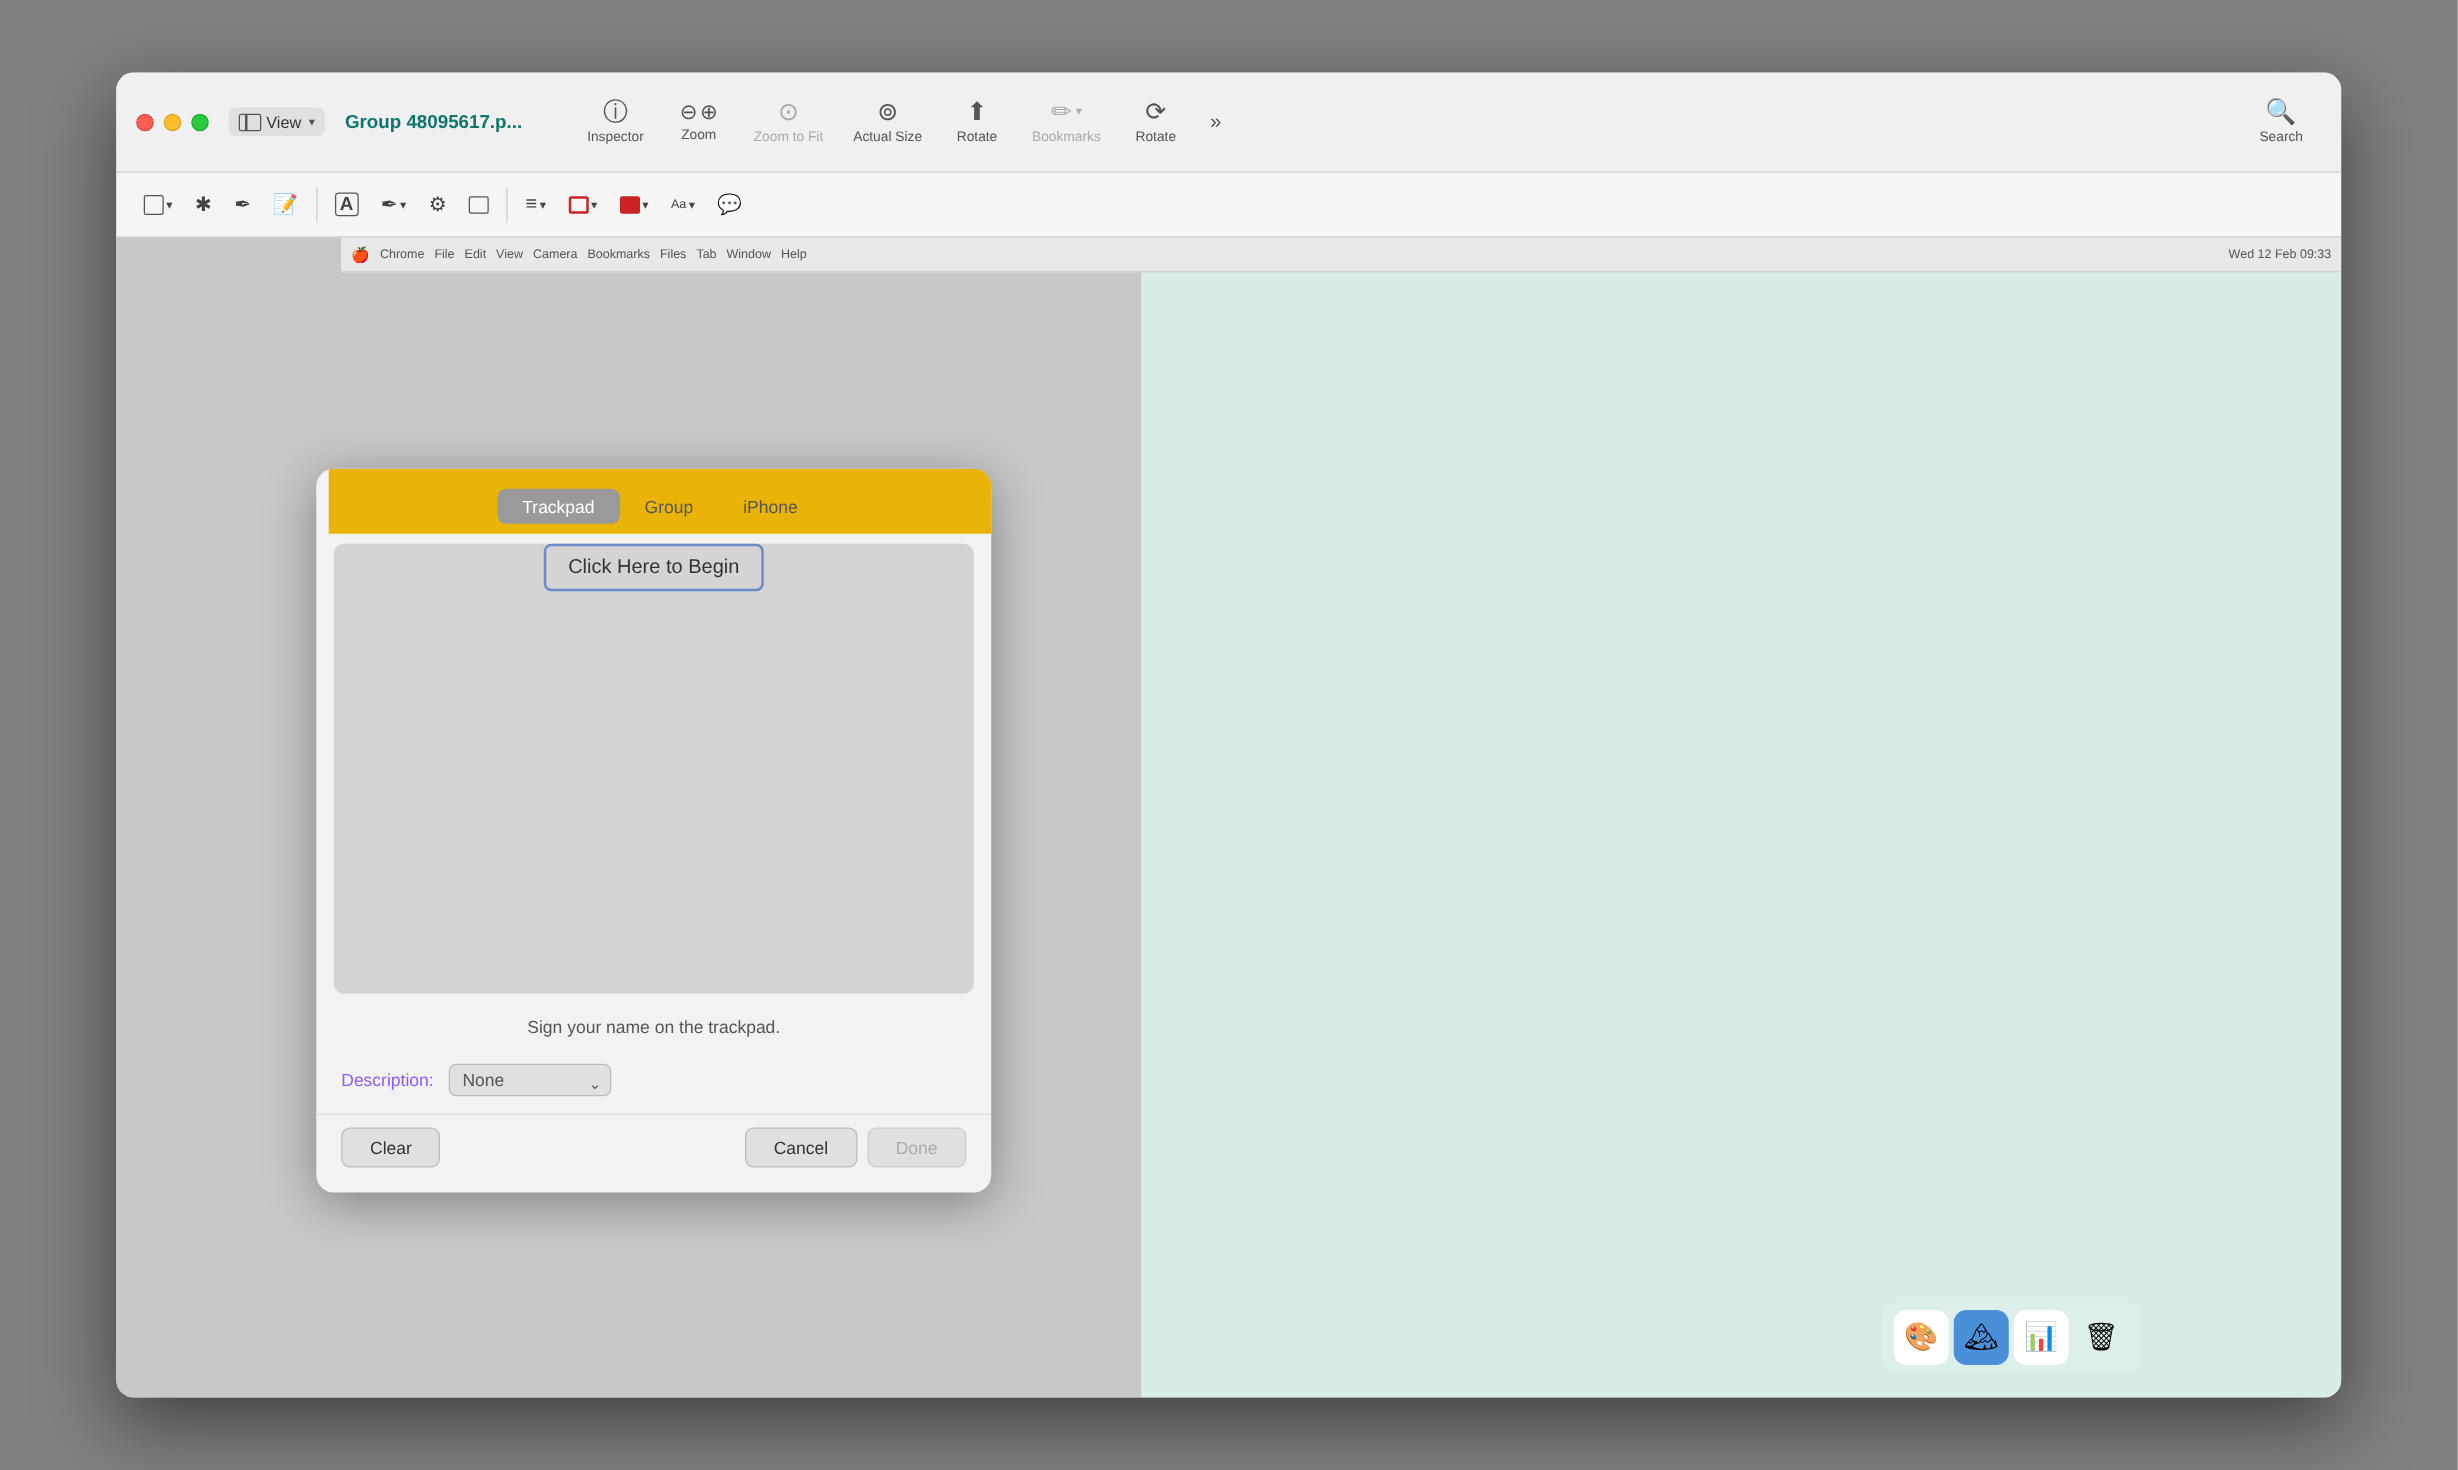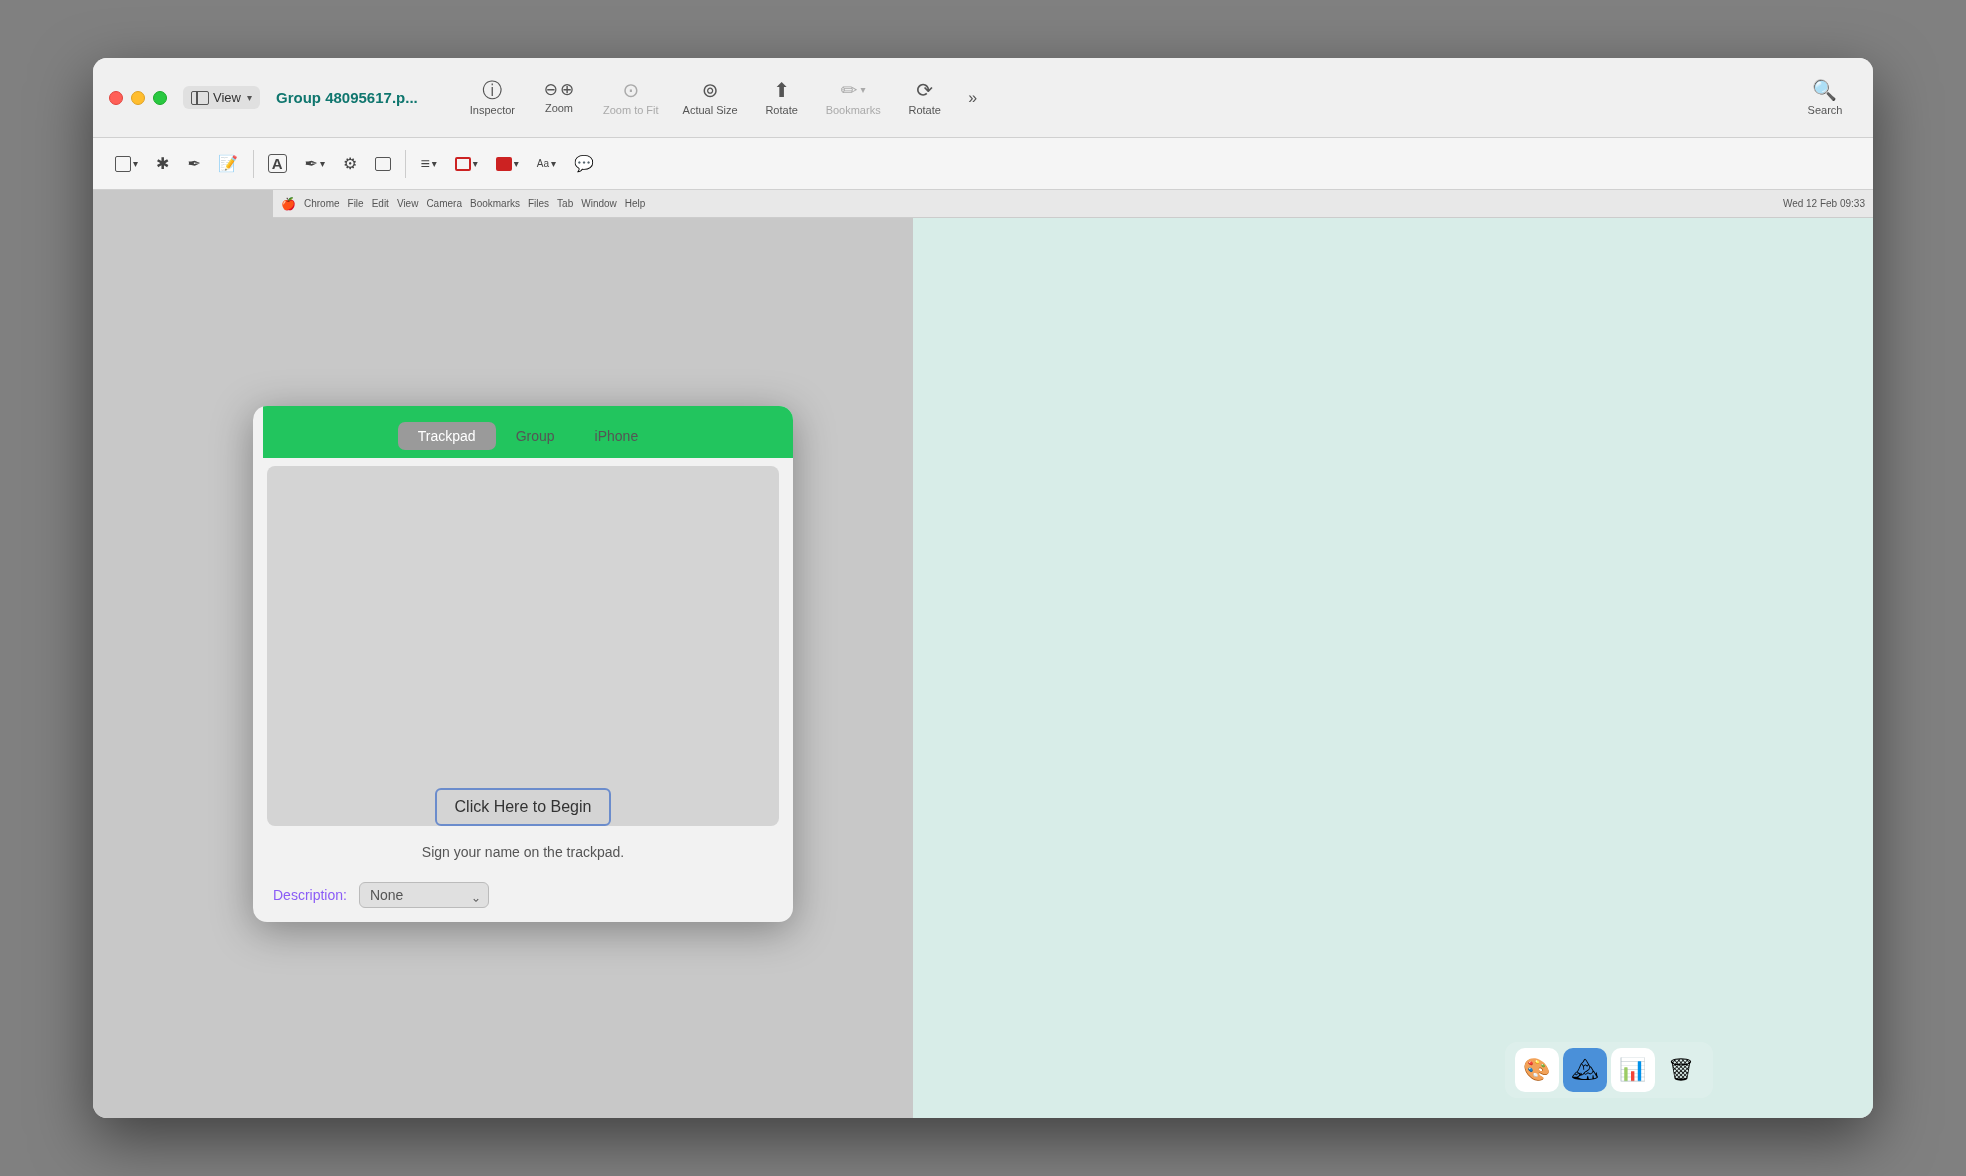--- a/index.html
+++ b/index.html
@@ -246,21 +246,21 @@
       display: flex;
       flex-direction: column;
     }
 
     .dialog-tabs {
       display: flex;
       align-items: center;
       justify-content: center;
       gap: 0;
       padding: 16px 12px 8px;
-      background: #22c55e;
+      background: #eab308;
       margin-left: 10px;
     }
 
     .dialog-tab {
       padding: 6px 20px;
       font-size: 14px;
       color: #555;
       cursor: pointer;
       border-radius: 7px;
       background: transparent;
@@ -272,21 +272,21 @@
       color: #fff;
       font-weight: 500;
     }
 
     .dialog-signature-area {
       margin: 8px 14px;
       background: #d4d4d4;
       border-radius: 8px;
       height: 360px;
       display: flex;
-      align-items: flex-end;
+      align-items: flex-start;
       justify-content: center;
       position: relative;
     }
 
     .click-here-btn {
       padding: 8px 18px;
       border: 2px solid #6b8ccc;
       border-radius: 6px;
       background: transparent;
       color: #333;
@@ -564,18 +564,27 @@
 
         <div class="dialog-description-row">
           <span class="description-label">Description:</span>
           <div class="description-select-wrap">
             <select>
               <option>None</option>
             </select>
           </div>
         </div>
 
+        <div class="dialog-footer">
+          <div class="footer-left">
+            <button class="btn btn-clear">Clear</button>
+          </div>
+          <div class="footer-right">
+            <button class="btn btn-cancel">Cancel</button>
+            <button class="btn btn-done">Done</button>
+          </div>
+        </div>
 
       </div>
     </div>
 
   </div>
 </div>
 
 </body></html>

